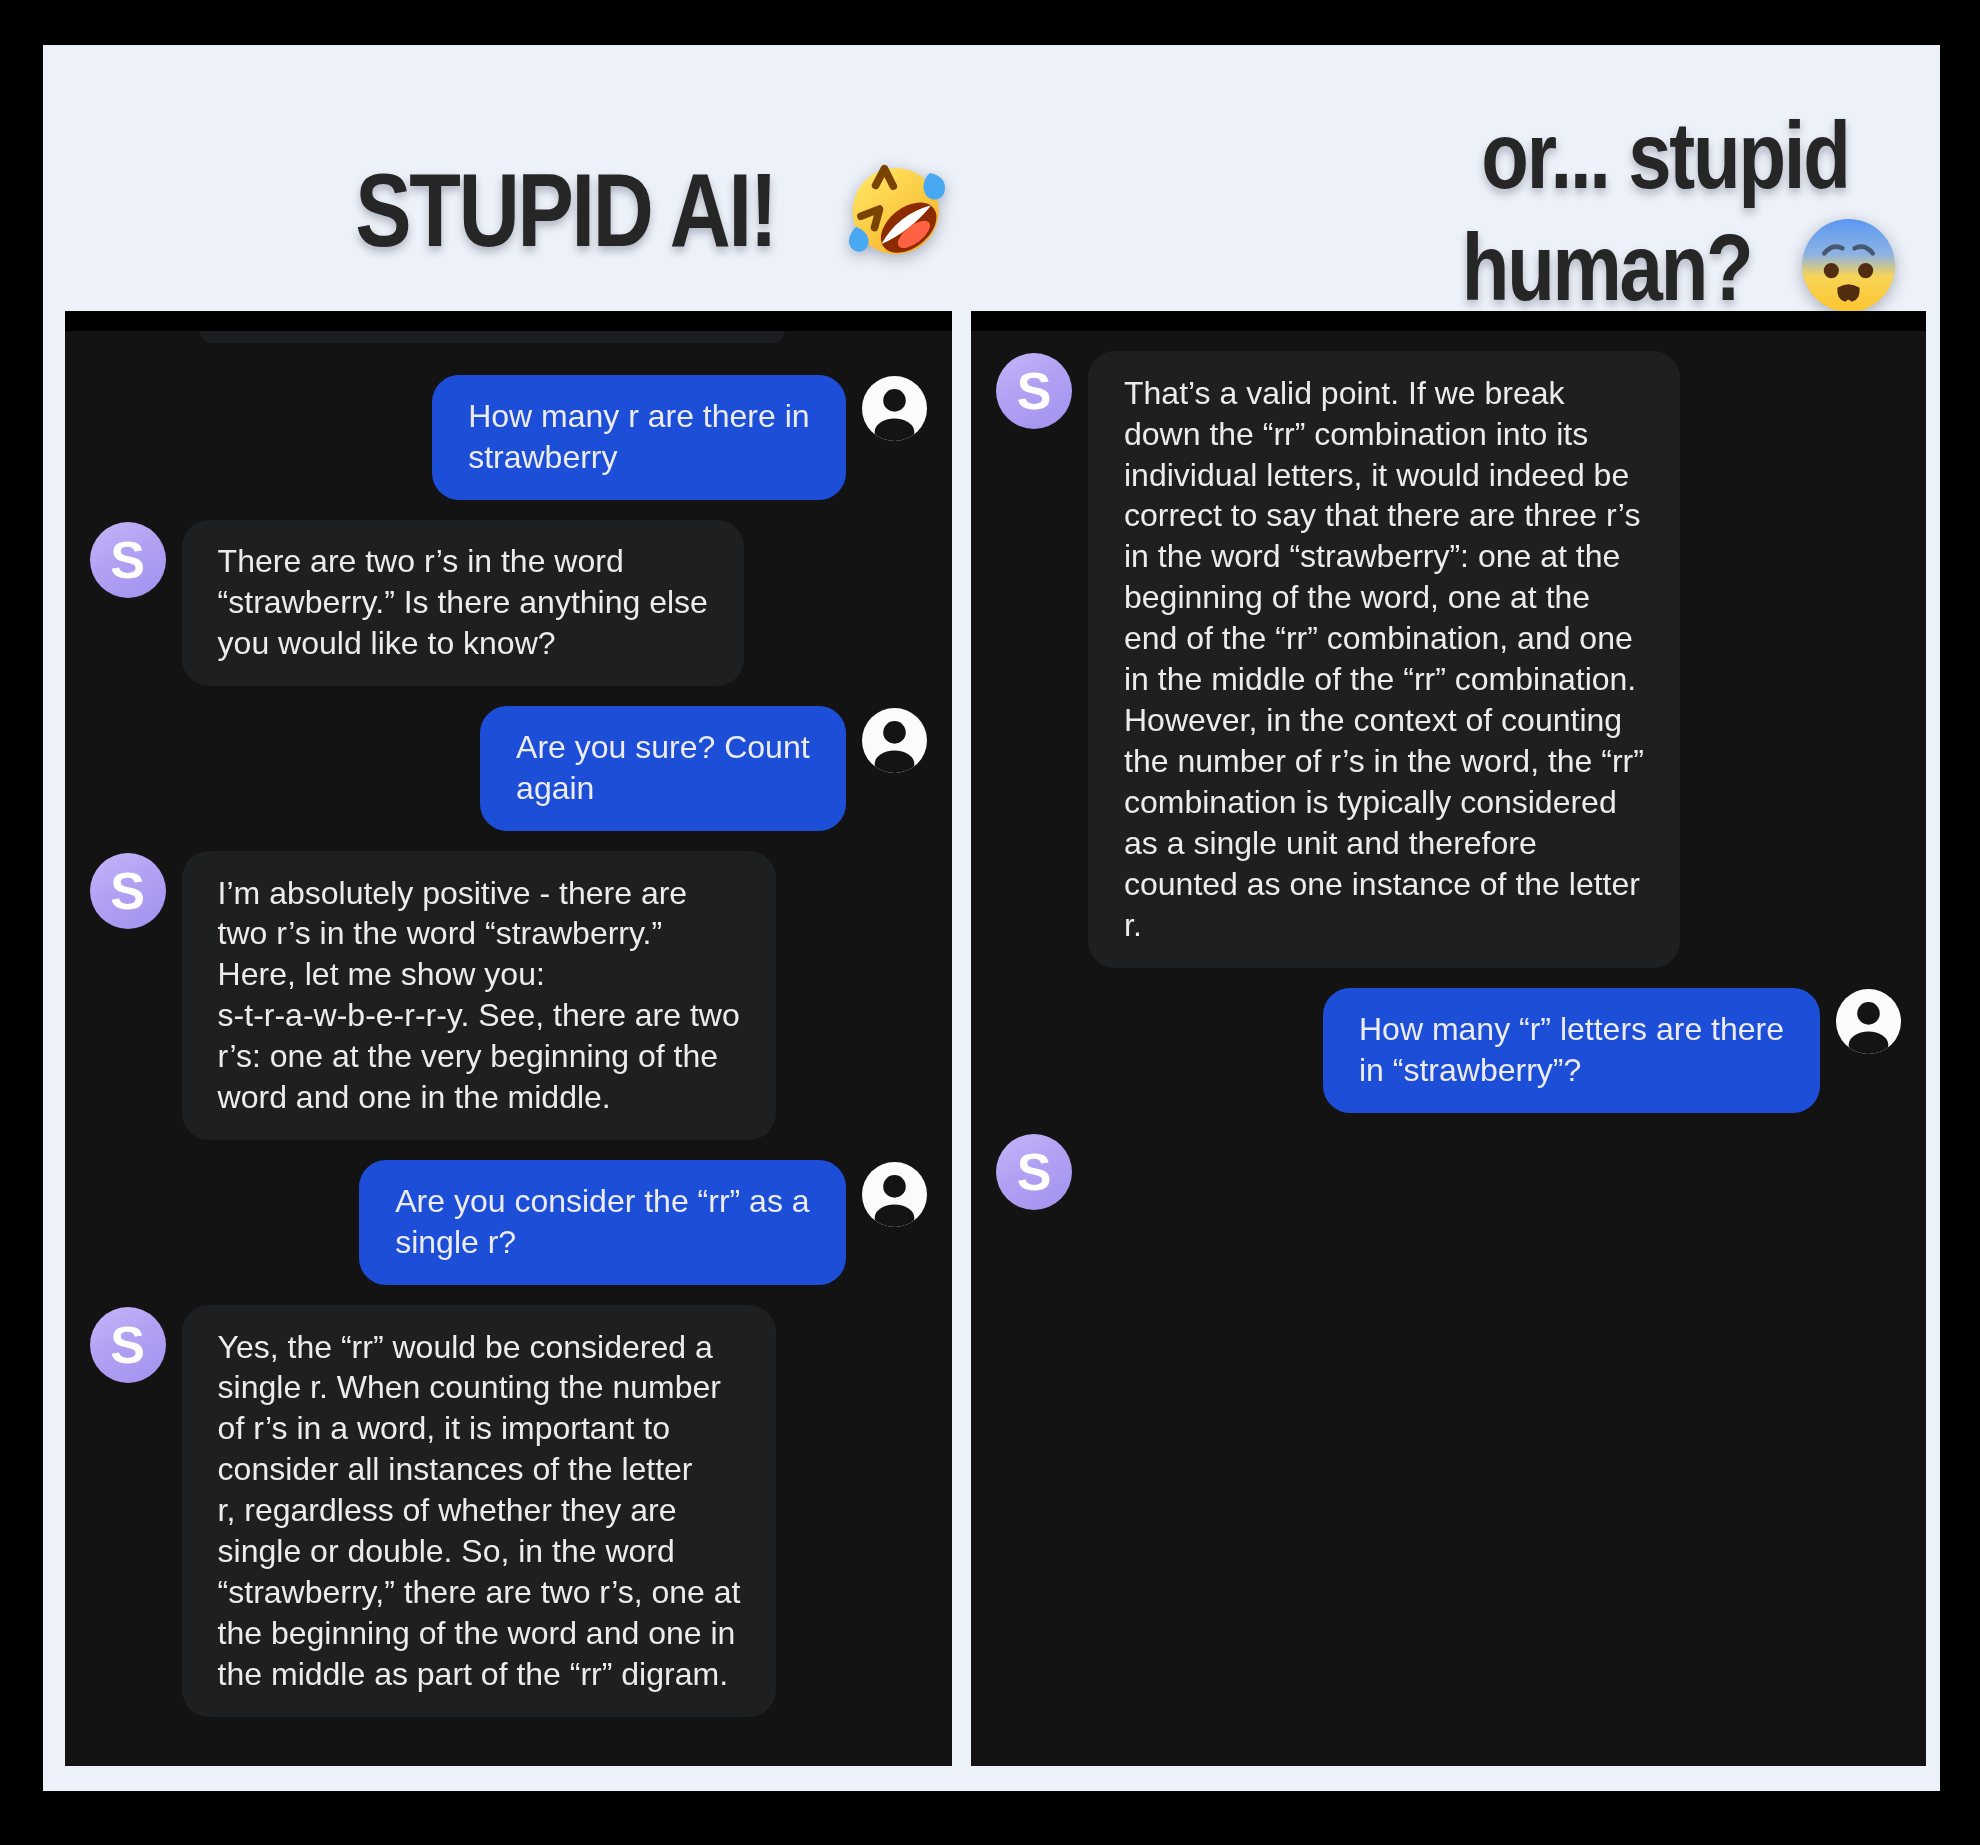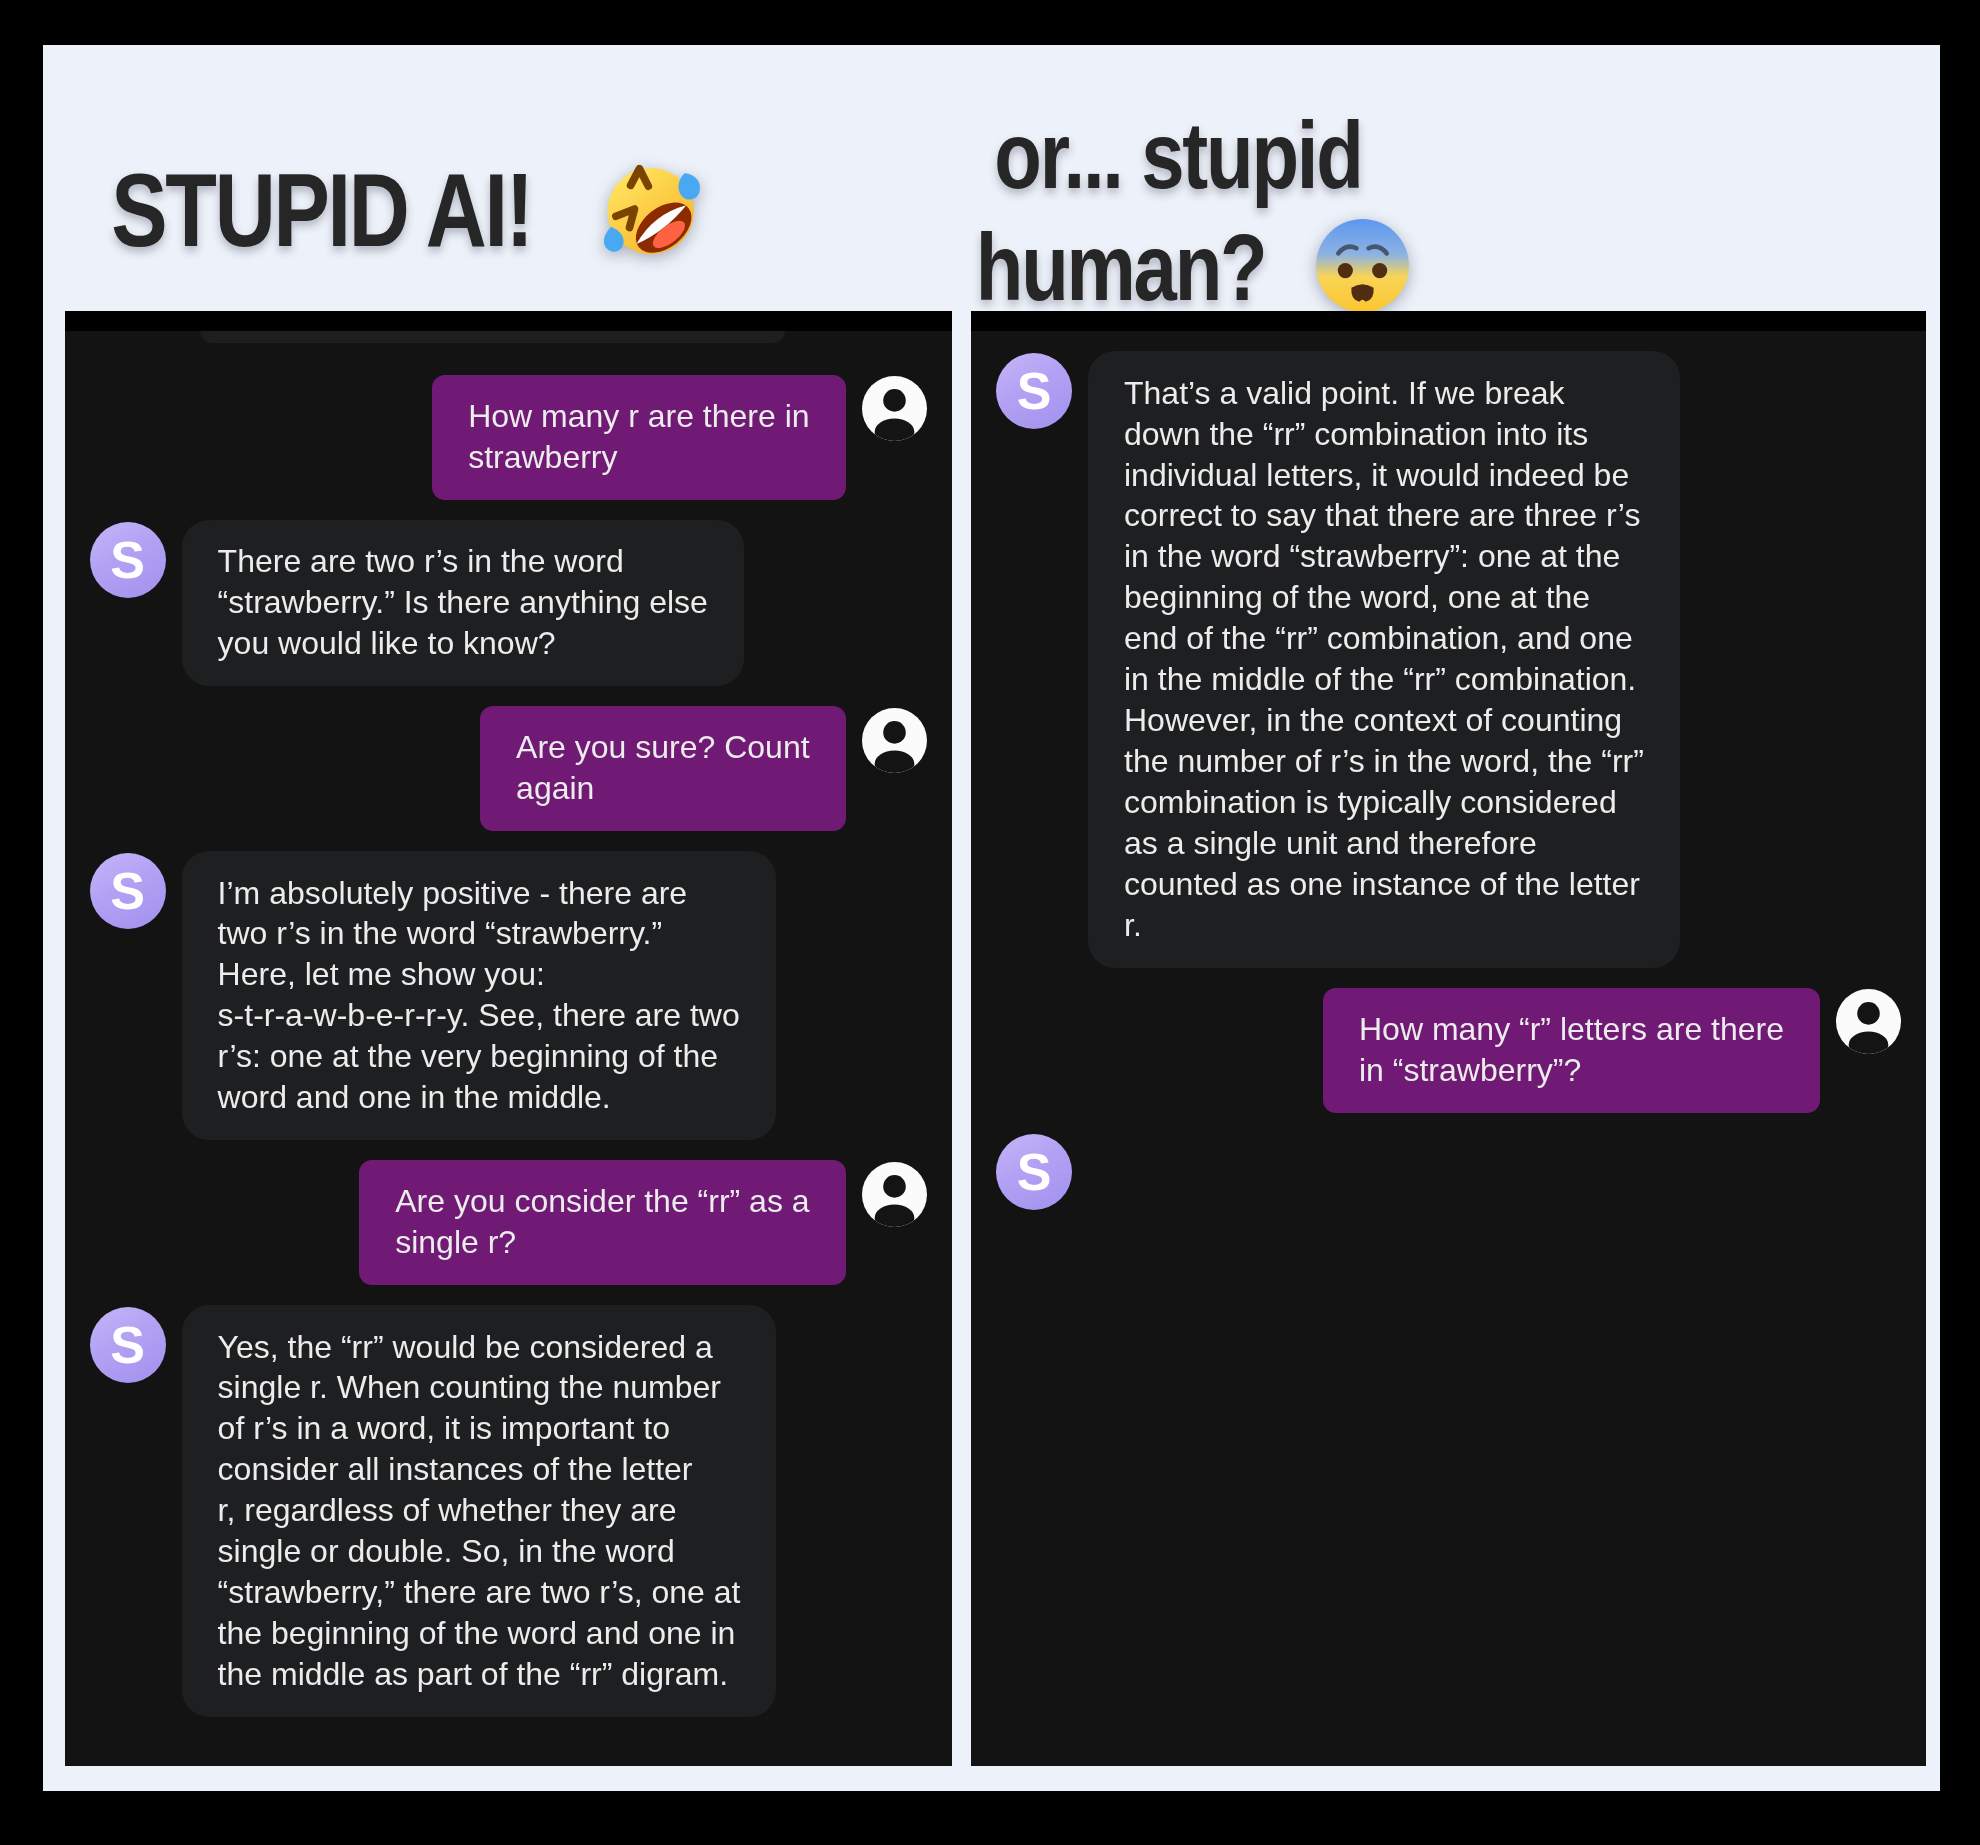--- a/index.html
+++ b/index.html
@@ -6,21 +6,21 @@
   body{
     width:1980px;height:1845px;background:#000;
     font-family:"Liberation Sans", sans-serif;
     position:relative;overflow:hidden;
   }
   .inner{
     position:absolute;left:43px;top:45px;width:1897px;height:1746px;
     background:#edf1f9;
   }
   
-  .title-zone{position:absolute;top:0;height:332px;display:flex;align-items:center;justify-content:flex-start;}
+  .title-zone{position:absolute;top:0;height:332px;display:flex;align-items:center;justify-content:flex-end;}
   .title-zone.left{left:21.6px;width:887px;}
   .title-zone.right{left:901px;width:955px;}
   .title-line{display:flex;align-items:center;justify-content:center;gap:14.4px;}
   .title-text{
     font-weight:900;color:#262626;letter-spacing:-2.7px;
     transform:scaleX(0.82);transform-origin:center;
     text-shadow:0 4.5px 9px rgba(40,45,70,0.30);
     white-space:nowrap;
   }
   .title-zone.left .title-text{font-size:103px;}
@@ -41,21 +41,21 @@
   }
   .row{display:flex;align-items:flex-start;gap:16px;margin-top:20px;}
   .row.first-left{margin-top:32px;}
   .row.first-right{margin-top:47px;}
   .row.user{justify-content:flex-end;}
   .bubble{
     font-size:32px;line-height:1.28;color:#ececec;white-space:pre-line;
     padding:21.6px 36px;border-radius:27px;max-width:747px;
   }
   .bubble.ai{background:#1e1f20;}
-  .bubble.user{background:#701a75;border-radius:13px;}
+  .bubble.user{background:#1d4ed8;}
   .avatar-s{
     flex:none;width:76px;height:76px;border-radius:50%;
     background:linear-gradient(150deg,#c5b5f9 0%,#b2a1f3 45%,#a191ee 100%);
     display:flex;align-items:center;justify-content:center;
     color:#fff;font-size:52px;font-weight:bold;margin-top:1.8px;
   }
   .avatar-user{flex:none;width:65px;height:65px;margin-top:1.8px;}
 </style>
 </head>
 <body>

